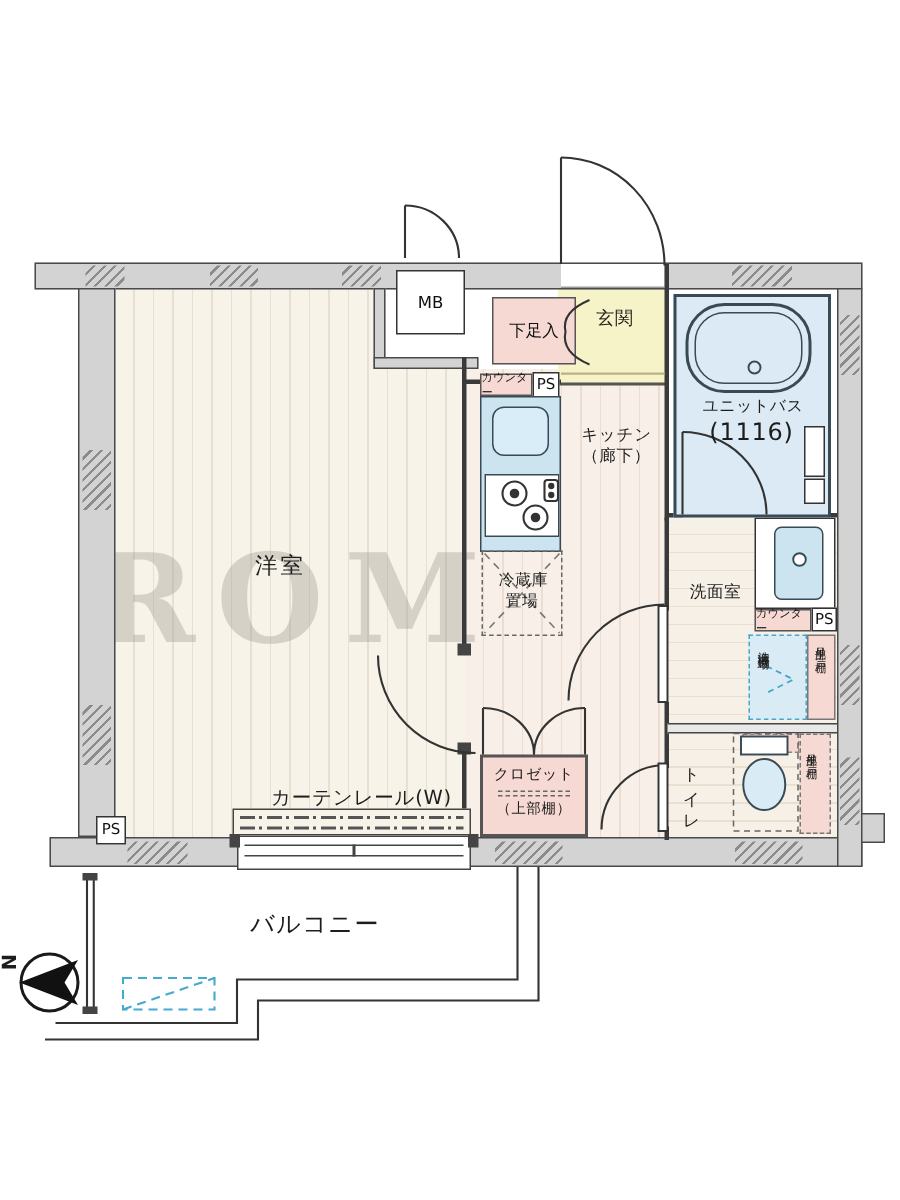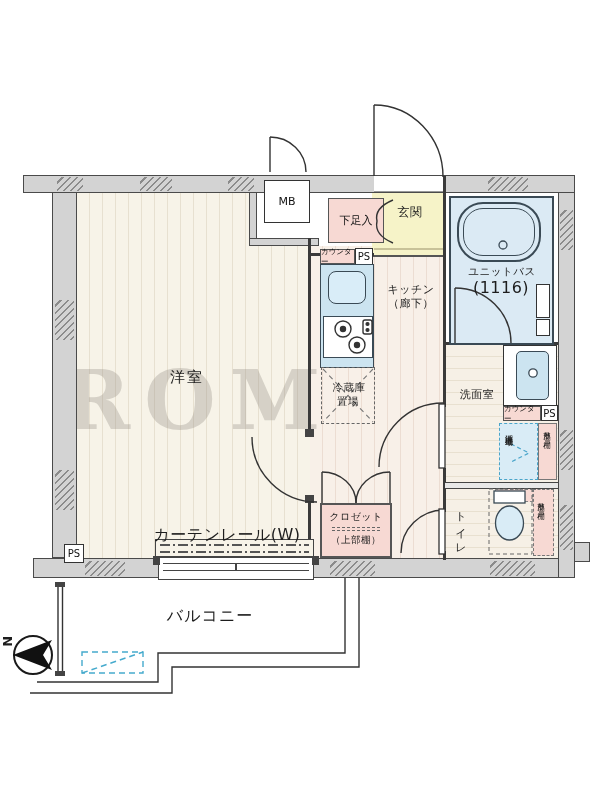--- a/index.html
+++ b/index.html
@@ -214,21 +214,21 @@
   <div class="lbl" style="left:411px;top:284px;">キッチン</div>
   <div class="lbl" style="left:411px;top:298px;">（廊下）</div>
   <div class="lbl" style="left:349px;top:382px;font-size:10.5px;">冷蔵庫</div>
   <div class="lbl" style="left:348px;top:396px;font-size:10.5px;">置場</div>
   <div class="lbl" style="left:477px;top:389px;">洗面室</div>
   <div class="lbl" style="left:502px;top:266px;font-size:10.5px;">ユニットバス</div>
   <div class="lbl" style="left:501px;top:279px;font-size:16px;">(1116)</div>
   <div class="lbl" style="left:410px;top:206px;font-size:12px;">玄関</div>
   <div class="lbl" style="left:356px;top:511px;font-size:10px;">クロゼット</div>
   <div class="lbl" style="left:356px;top:535px;font-size:9.5px;">（上部棚）</div>
-  <div class="lbl" style="left:227px;top:526px;font-size:16px;">カーテンレール(W)</div>
+  <div class="lbl" style="left:241px;top:526px;font-size:13px;">カーテンレール(W)</div>
   <div class="lbl" style="left:210px;top:607px;font-size:16px;letter-spacing:1px;">バルコニー</div>
   <div class="vlbl" style="left:455px;top:504px;font-size:11px;letter-spacing:3px;">トイレ</div>
   <div class="vlbl" style="left:504px;top:428px;">洗濯機置場</div>
   <div class="vlbl" style="left:543px;top:426px;font-size:7.5px;letter-spacing:0;">上部吊り戸棚</div>
   <div class="vlbl" style="left:537px;top:497px;font-size:7.5px;letter-spacing:0;">上部吊り戸棚</div>
   <div class="lbl" style="left:8px;top:634px;font-size:13px;font-weight:bold;transform:translateX(-50%) rotate(-90deg);">N</div>
 
 </div>
 
 </body></html>

